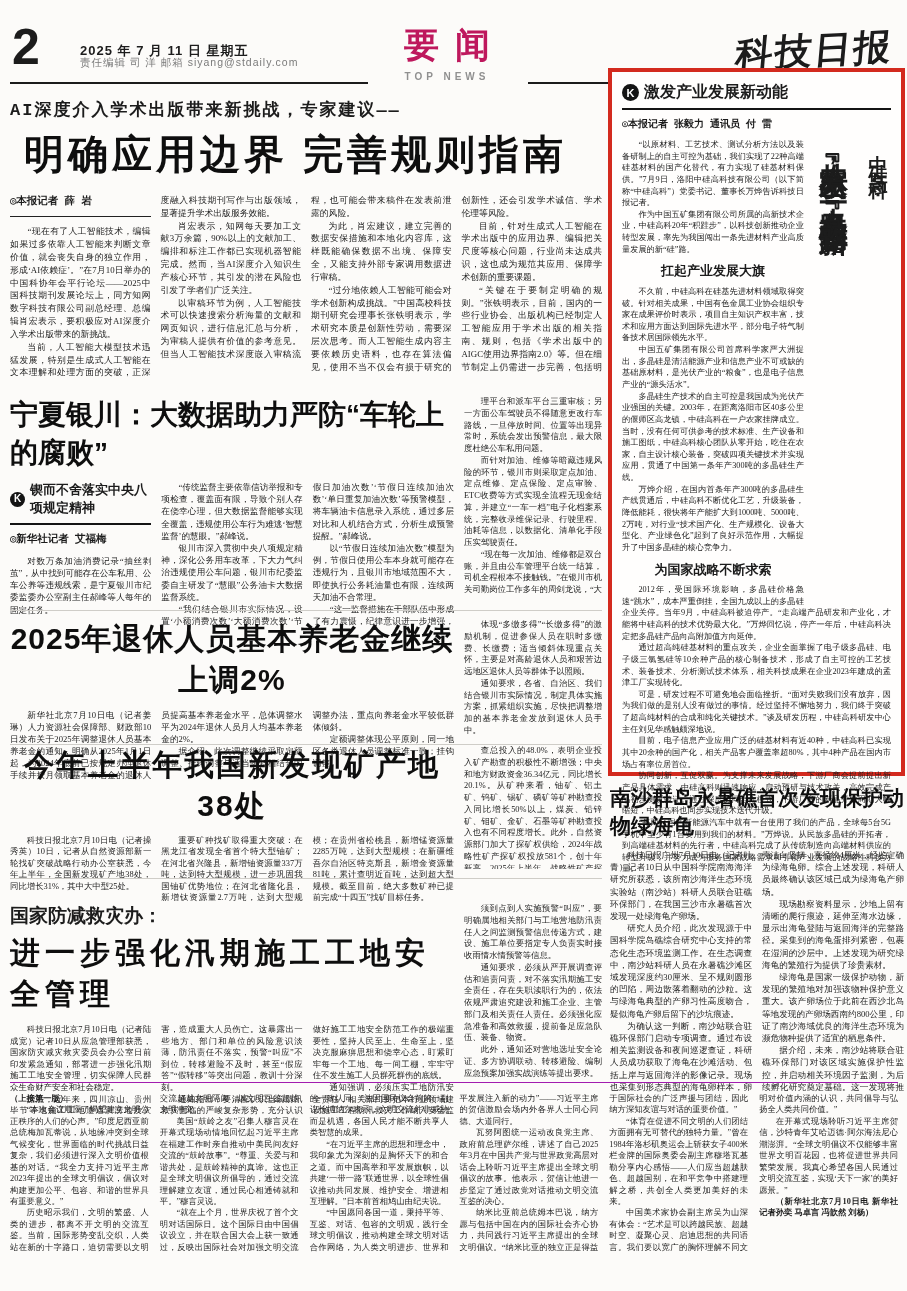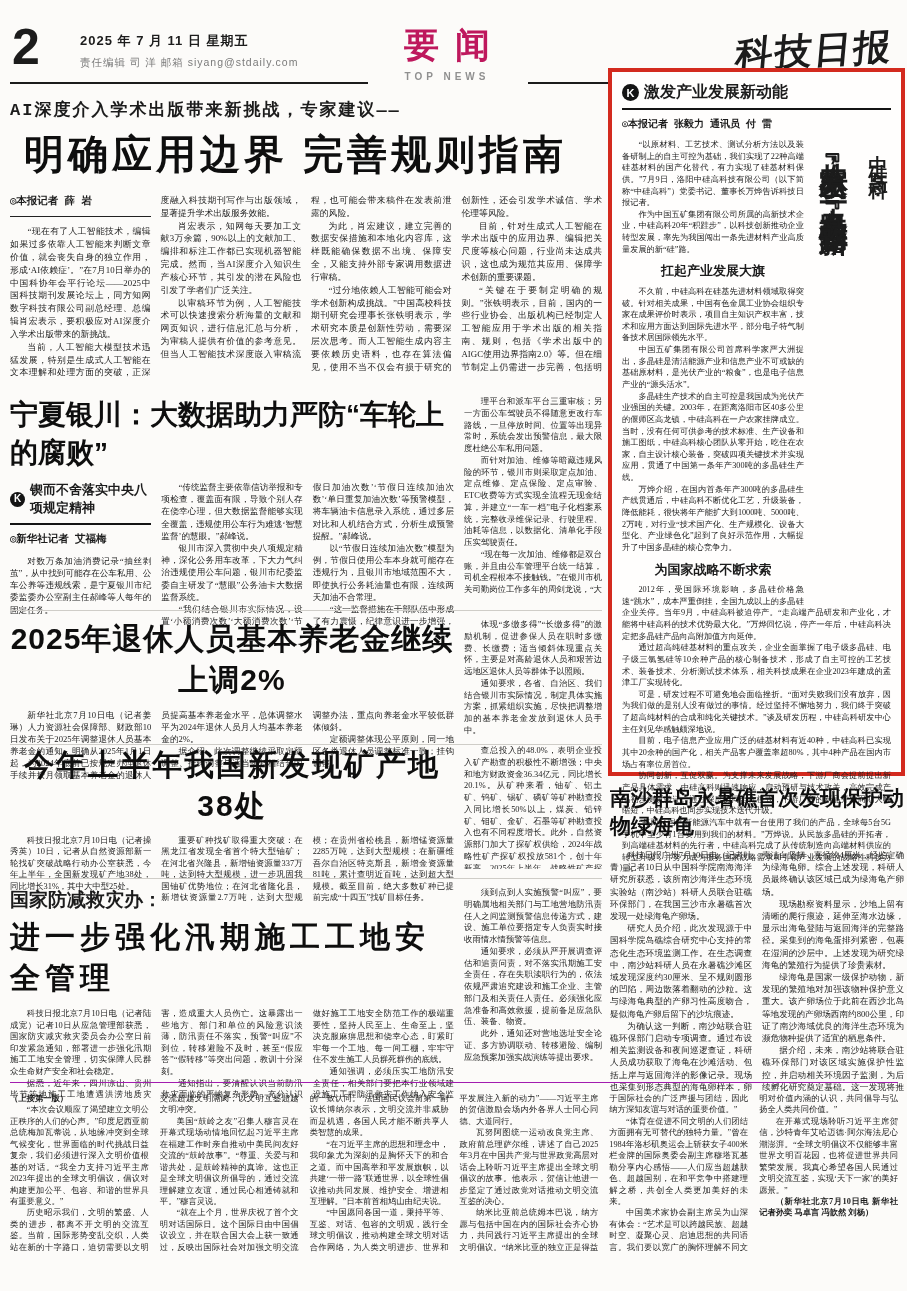--- a/index.html
+++ b/index.html
@@ -3,21 +3,21 @@
 <meta charset="utf-8">
 <style>
   * { margin:0; padding:0; box-sizing:border-box; }
   html,body { background:#e8e6e2; }
   .page { position:relative; width:907px; height:1291px; background:#fcfbf9;
           font-family:"Liberation Serif", serif; color:#1c1c1c; overflow:hidden; margin:0 auto; }
   
   .hdr { position:absolute; left:10px; top:22px; width:888px; height:66px; }
   .pagenum { position:absolute; left:2px; top:0px; font-size:50px; font-weight:900;
              font-family:"Liberation Sans", sans-serif; line-height:1; }
-  .dateline { position:absolute; left:70px; top:10px; font-size:13px; font-weight:bold;
+  .dateline { position:absolute; left:70px; top:20px; font-size:13px; font-weight:bold;
               font-family:"Liberation Sans", sans-serif; letter-spacing:1px; }
   .editorline { position:absolute; left:70px; top:34px; font-size:10.5px; color:#7a7a7a;
                 font-family:"Liberation Sans", sans-serif; letter-spacing:1px; }
   .section-block { position:absolute; left:352px; top:0; width:170px; text-align:center; }
   .section-cn { font-size:35px; font-weight:900; color:#be185d; letter-spacing:16px;
                 padding-left:16px; font-family:"Liberation Sans", sans-serif; line-height:1.3; }
   .section-en { font-size:10px; font-weight:bold; color:#909090; letter-spacing:4px;
                 font-family:"Liberation Sans", sans-serif; margin-top:3px; }
   .masthead { position:absolute; right:6px; top:4px; font-size:37px; font-weight:900;
               font-family:"DejaVu Serif", serif; transform:skewX(-8deg) rotate(-3deg);
@@ -60,21 +60,21 @@
   .a3 .hl { font-size:30px; letter-spacing:1px; text-align:center; }
   .a3 .bodytext { margin-top:8px; column-count:3; height:74px; font-size:8.6px; line-height:1.4; }
   .a3side { width:138px; height:122px; }
   
   .a4 { position:absolute; left:10px; top:744px; width:592px; padding-top:0; }
   .a4main { width:444px; }
   .a4 .hl { font-size:30px; letter-spacing:2px; text-align:center; }
   .a4 .bodytext { margin-top:8px; column-count:3; height:76px; font-size:8.4px; line-height:1.36; }
   .a4side { width:138px; height:124px; }
   
-  .a5 { position:absolute; left:10px; top:878px; width:592px; padding-top:8px; }
+  .a5 { position:absolute; left:10px; top:878px; width:592px; padding-top:24px; }
   .a5main { width:444px; }
   .a5 .kickline { font-size:19px; }
   .a5 .hl { font-size:30px; letter-spacing:5px; margin-top:4px; }
   .a5 .bodytext { margin-top:9px; column-count:3; height:100px; font-size:8.4px; line-height:1.38; }
   .a5side { width:138px; height:176px; }
   
   .redbox { position:absolute; left:608px; top:68px; width:297px; height:708px;
             border:4px solid #d32a1e; background:#fffefd; padding:10px 10px 8px; }
   .redbox .collabel { font-size:16px; }
   .redbox .kicon { width:17px; height:17px; font-size:11px; }

